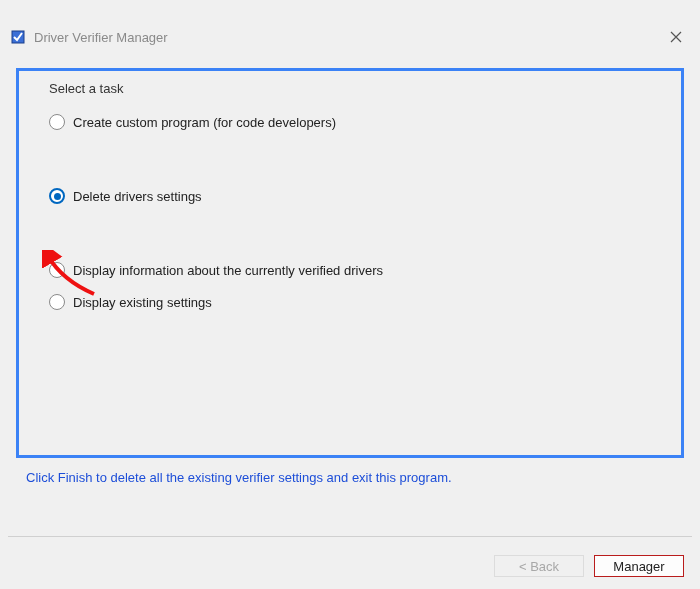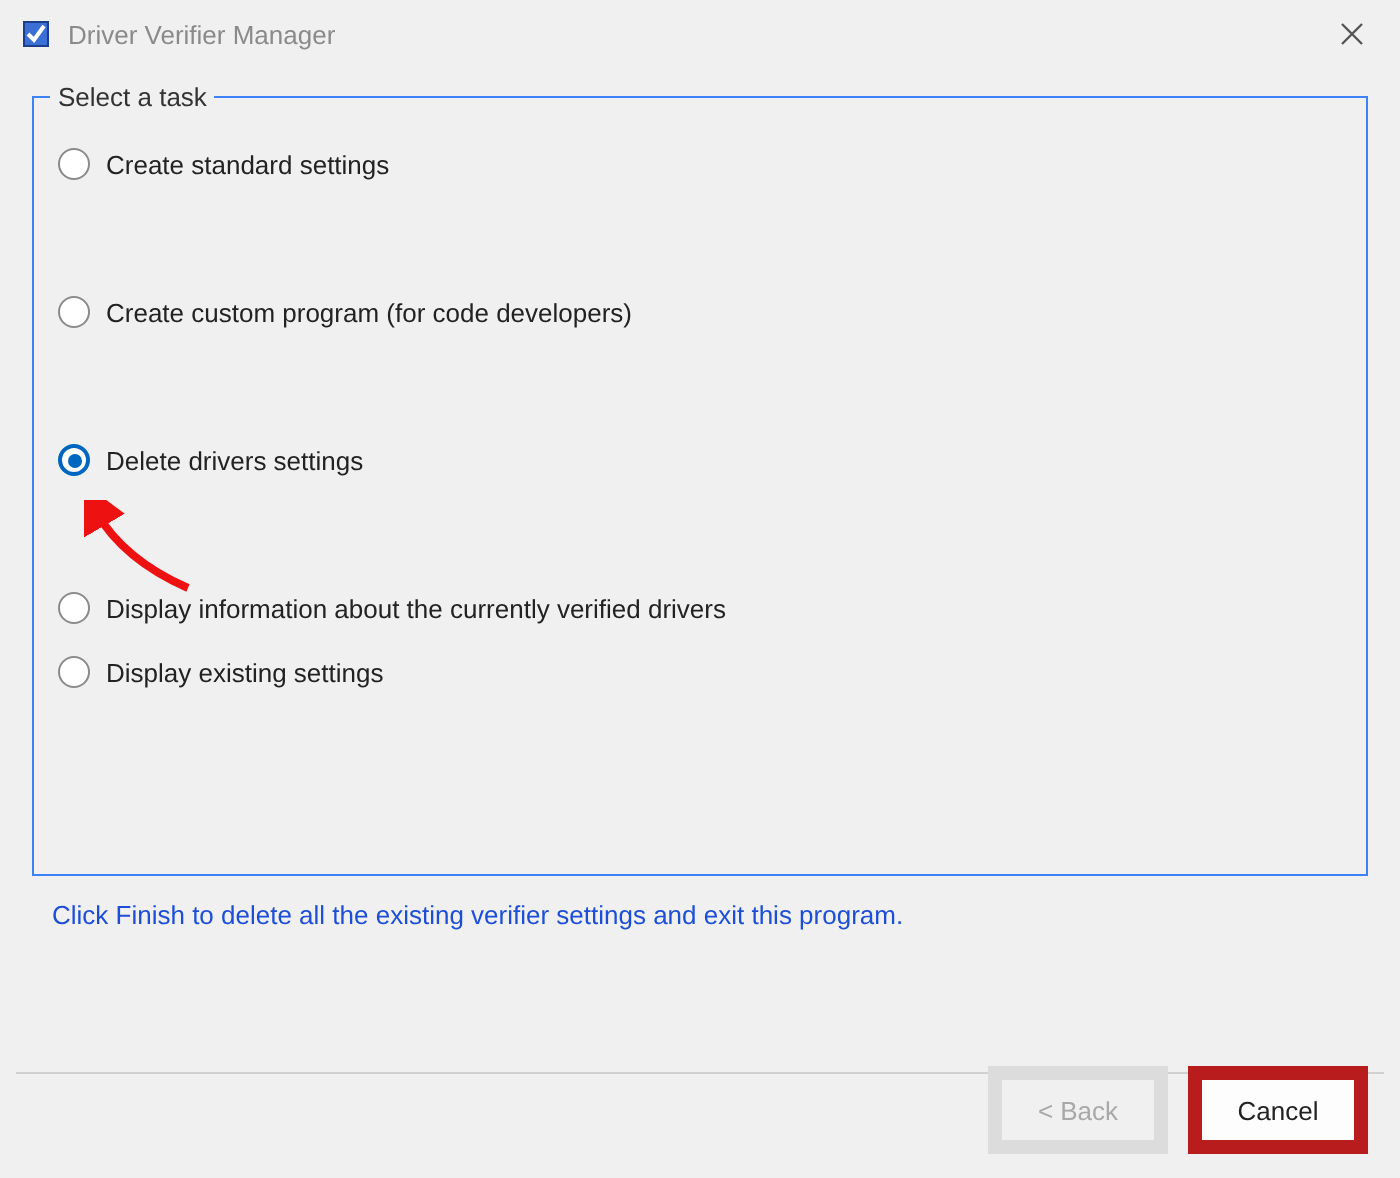--- a/index.html
+++ b/index.html
@@ -12,20 +12,21 @@
       overflow: hidden;
       position: relative;
     }
     .titlebar {
       height: 34px;
       display: flex;
       align-items: center;
       padding: 0 10px;
       background: #f0f0f0;
       color: #888;
+      margin-top: 20px;
     }
     .titlebar .icon {
       width: 16px;
       height: 16px;
       margin-right: 8px;
       display: inline-block;
     }
     .titlebar .title {
       flex: 1;
       font-size: 13px;
@@ -35,24 +36,24 @@
       width: 28px;
       height: 28px;
       display: flex;
       align-items: center;
       justify-content: center;
       color: #555;
       cursor: default;
     }
     .content-frame {
       margin: 14px 16px 0 16px;
-      border: 1px solid #3b82f6;
+      border: 3px solid #3b82f6;
       background: #f0f0f0;
       height: 390px;
-      padding: 0;
+      padding: 18px;
       position: relative;
     }
     .group-label {
       position: relative;
       top: -8px;
       left: 8px;
       background: #f0f0f0;
       padding: 0 4px;
       color: #333;
       font-size: 13px;
@@ -108,22 +109,22 @@
     }
     .button-row {
       position: absolute;
       bottom: 12px;
       right: 16px;
       display: flex;
       gap: 10px;
     }
     .btn {
       min-width: 90px;
-      height: 44px;
-      border: 7px solid #b91c1c;
+      height: 22px;
+      border: 1px solid #b91c1c;
       background: #fdfdfd;
       color: #222;
       font-family: inherit;
       font-size: 13px;
       cursor: default;
       padding: 0 12px;
     }
     .btn.disabled {
       color: #a8a8a8;
       background: #f0f0f0;
@@ -151,24 +152,20 @@
     <svg viewBox="0 0 12 12" width="12" height="12">
       <path d="M1 1 L11 11 M11 1 L1 11" stroke="#555" stroke-width="1.2"></path>
     </svg>
   </div>
 </div>
 
 <div class="content-frame">
   <span class="group-label">Select a task</span>
   <div class="options">
 
-    <div class="radio-row">
-      <span class="radio"></span>
-      <span class="radio-label">Create standard settings</span>
-    </div>
 
     <div class="radio-row">
       <span class="radio"></span>
       <span class="radio-label">Create custom program (for code developers)</span>
     </div>
 
     <div class="radio-row">
       <span class="radio selected"></span>
       <span class="radio-label">Delete drivers settings</span>
     </div>
@@ -194,14 +191,14 @@
       <path d="M0,0 L0,6 L7,3 z" fill="#e11"></path>
     </marker>
   </defs>
   <path d="M52,44 Q20,30 6,6" stroke="#e11" stroke-width="4" fill="none" marker-end="url(#ah)"></path>
 </svg>
 
 <div class="footer-sep"></div>
 
 <div class="button-row">
   <button class="btn disabled">&lt; Back</button>
-  <button class="btn">Cancel</button>
+  <button class="btn">Manager</button>
 </div>
 
 </body></html>

